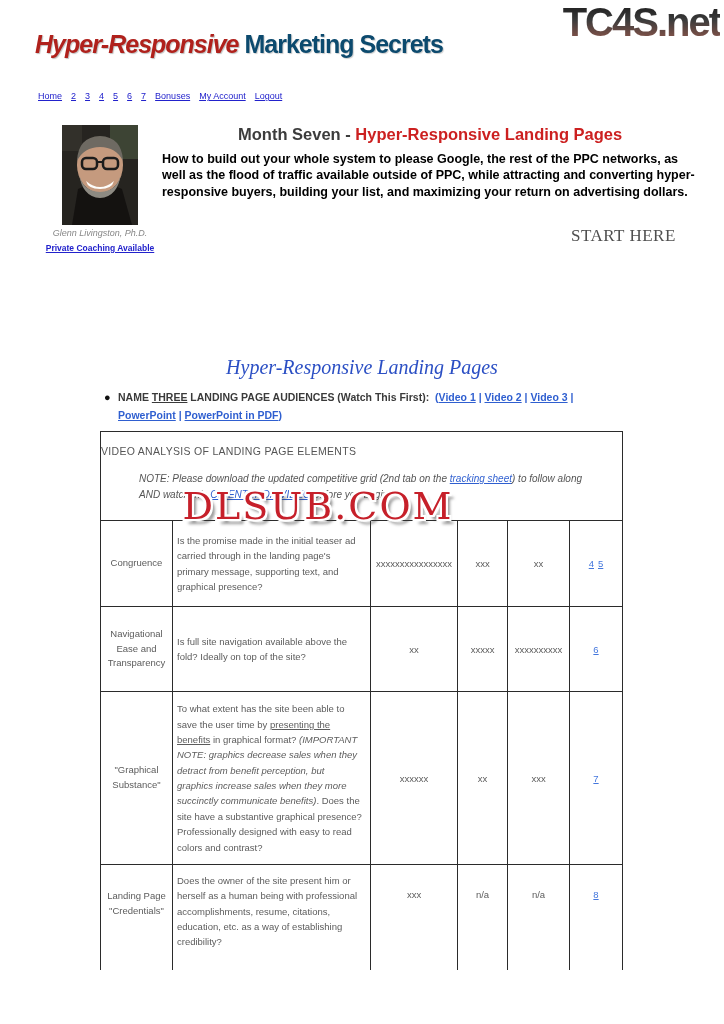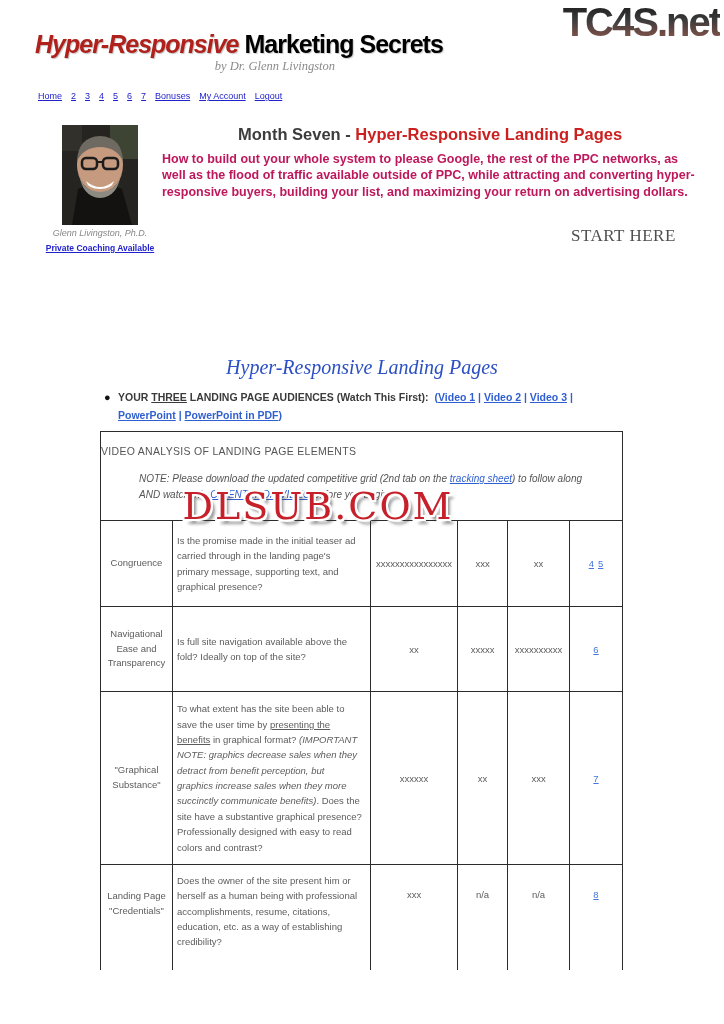--- a/index.html
+++ b/index.html
@@ -14,21 +14,21 @@
   .tc4s {
     position:absolute; top:0px; right:4px;
     font-size:40px; font-weight:bold; letter-spacing:-2px;
     background:linear-gradient(#222 15%, #3c3c3c 45%, #7d5148 82%, #b39286 100%);
     -webkit-background-clip:text; background-clip:text; color:transparent;
     text-shadow:none;
   }
   .logo { position:absolute; left:35px; top:30px; width:500px; white-space:nowrap; }
   .logo-line { font-size:25px; font-weight:bold; letter-spacing:-1px; }
   .logo-red { color:#b0211c; font-style:italic; text-shadow:1px 1px 1px rgba(0,0,0,0.25); }
-  .logo-gray { color:#000000; text-shadow:1px 1px 1px rgba(0,0,0,0.2);margin-top:16px; }
+  .logo-gray { color:#0c4a6e; text-shadow:1px 1px 1px rgba(0,0,0,0.2);margin-top:16px; }
   .logo-byline {
     width:300px; text-align:right; margin-top:0px;
     font-family:"Liberation Serif", serif; font-style:italic;
     font-size:12.5px; color:#8a8a8a;
   }
   .nav { position:absolute; left:25px; top:91px; font-size:9px; display:flex; gap:9px;padding-left:13px; }
   .nav a { color:#2222cc; text-decoration:underline; }
 
   
   .photo { position:absolute; left:62px; top:125px; width:76px; height:100px; }
@@ -40,21 +40,21 @@
   .coach-link {
     position:absolute; left:30px; top:243px; width:140px; text-align:center;
     font-size:8.5px; font-weight:bold;
   }
   .coach-link a { color:#2222cc; text-decoration:underline; }
   .page-title { position:absolute; left:238px; top:125px; font-size:16.5px; font-weight:bold; }
   .page-title .t-gray { color:#3c3c3c; }
   .page-title .t-red { color:#cc2020; }
   .intro-para {
     position:absolute; left:162px; top:151px; width:540px;
-    font-size:12.5px; font-weight:bold; color:#be185d; line-height:1.3;
+    font-size:12.5px; font-weight:bold; color:#000000; line-height:1.3;
   }
   .start-here {
     position:absolute; left:559px; top:226px;
     font-family:"Liberation Serif", serif; font-size:17px; color:#4f4f4f; letter-spacing:0.5px;margin-left:12px;
   }
 
   
   .section-heading {
     position:absolute; left:0; top:356px; width:724px; text-align:center;
     font-family:"Liberation Serif", serif; font-style:italic;
@@ -123,21 +123,20 @@
 </style>
 </head>
 <body>
 
 <div class="tc4s">TC4S.net</div>
 
 <div class="logo">
   <div class="logo-line">
     <span class="logo-red">Hyper-Responsive</span><span class="logo-gray"> Marketing Secrets</span>
   </div>
-  <div class="logo-byline">by Dr. Glenn Livingston</div>
 </div>
 
 <div class="nav">
   <a>Home</a>
   <a>2</a>
   <a>3</a>
   <a>4</a>
   <a>5</a>
   <a>6</a>
   <a>7</a>
@@ -167,21 +166,21 @@
 <div class="page-title">
   <span class="t-gray">Month Seven - </span><span class="t-red">Hyper-Responsive Landing Pages</span>
 </div>
 <div class="intro-para">How to build out your whole system to please Google, the rest of the PPC networks, as well as the flood of traffic available outside of PPC, while attracting and converting hyper-responsive buyers, building your list, and maximizing your return on advertising dollars.</div>
 <div class="start-here">START HERE</div>
 
 <div class="section-heading">Hyper-Responsive Landing Pages</div>
 
 <div class="bullet-item">
   <span class="bullet-dot">●</span>
-  <span>YOUR </span><span class="u">THREE</span><span> LANDING PAGE AUDIENCES (Watch This First): </span>
+  <span>NAME </span><span class="u">THREE</span><span> LANDING PAGE AUDIENCES (Watch This First): </span>
   <span class="paren po">(</span><a>Video 1</a><span class="sep"> | </span><a>Video 2</a><span class="sep"> | </span><a>Video 3</a><span class="sep"> | </span><a>PowerPoint</a><span class="sep"> | </span><a>PowerPoint in PDF</a><span class="paren">)</span>
 </div>
 
 <div class="table-wrap">
   <table class="grid">
     <colgroup>
       <col class="col-el">
         <col class="col-de">
         <col class="col-pr">
       <col class="col-sp">

